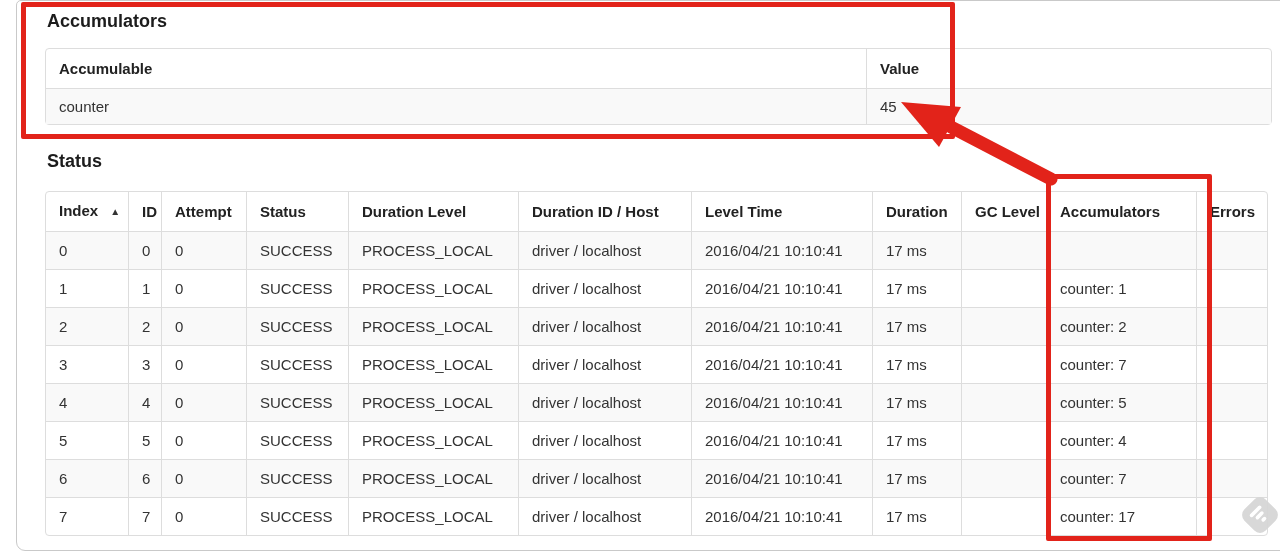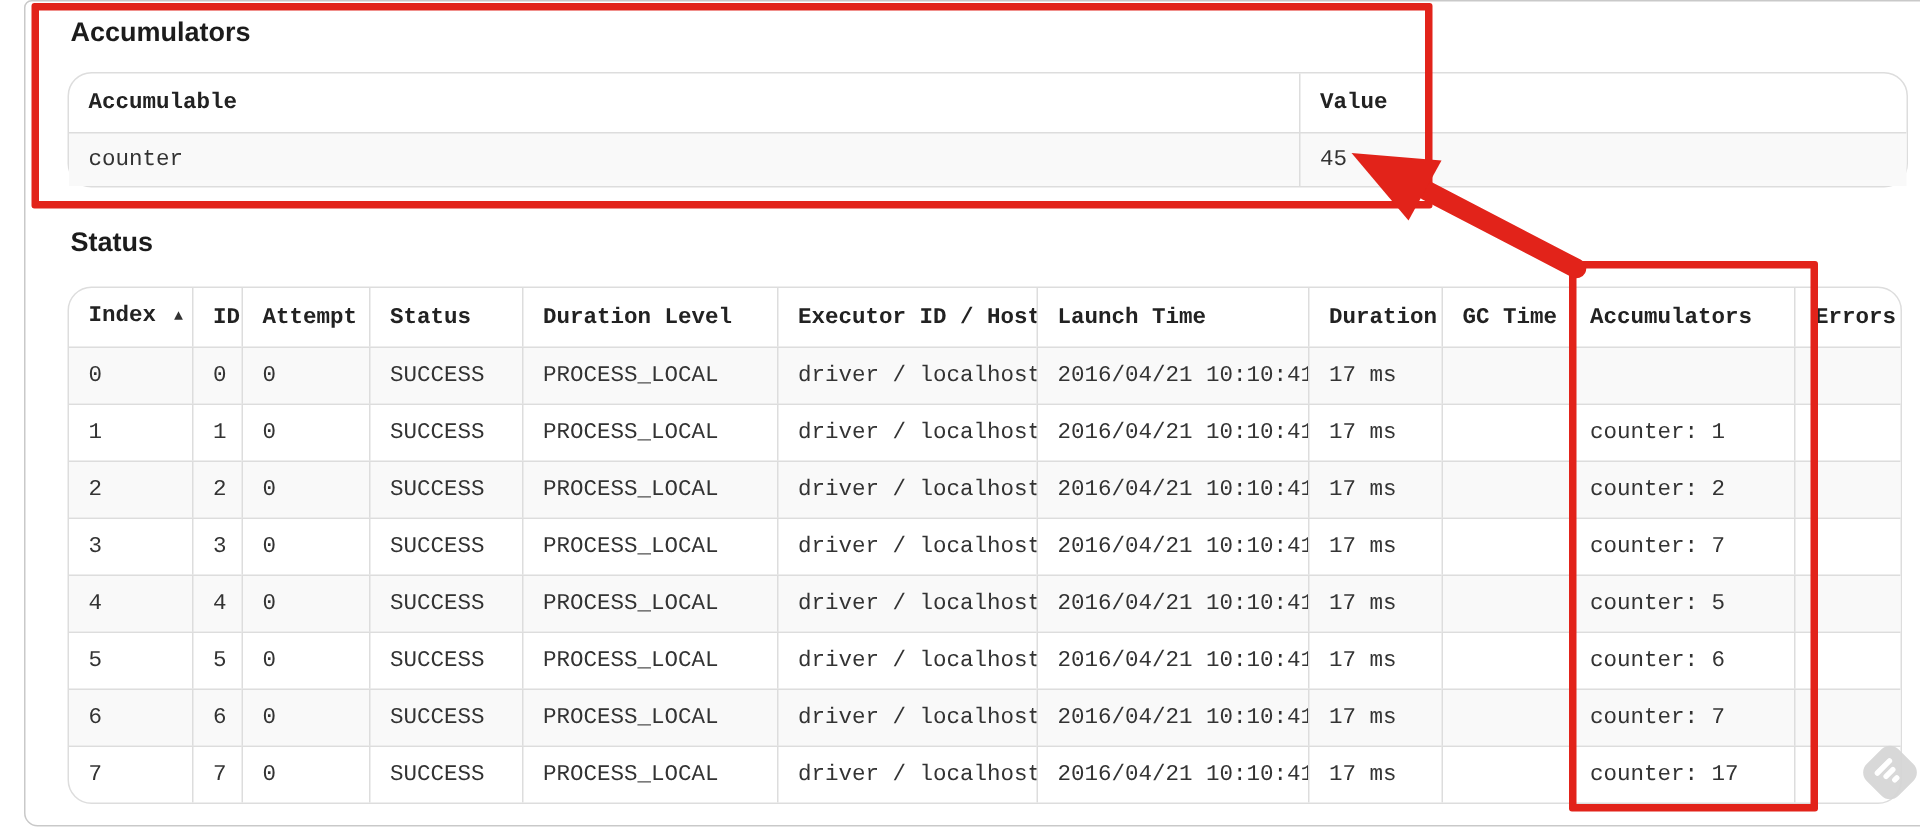--- a/index.html
+++ b/index.html
@@ -17,24 +17,24 @@
   }
   .section-heading {
     position:absolute; left:30px; margin:0;
     font-size:18px; font-weight:bold; color:#1c1c1c; line-height:24px;
   }
   #acc-heading   { top:8px; }
   #tasks-heading { top:148px; }
 
   table.data-table {
     position:absolute; left:28px;
-    border:1px solid #dddddd; border-radius:16px;
+    border:1px solid #dddddd; border-radius:4px;
     border-collapse:separate; border-spacing:0;
     table-layout:fixed; background:#ffffff;
-    font-size:15px; color:#333333;font-family:Liberation Mono, monospace;
+    font-size:15px; color:#333333;
   }
   #acc-table   { top:47px;  width:1225px; }
   #tasks-table { top:190px; width:1205px; }
 
   .data-table th, .data-table td {
     border-left:1px solid #dddddd; border-top:1px solid #dddddd;
     padding:8px 13px; text-align:left; vertical-align:middle;
     white-space:nowrap; overflow:hidden; line-height:21px;
   }
   .data-table th { font-weight:bold; color:#222222; }
@@ -105,24 +105,24 @@
       <col style="width:150px">
         <col style="width:71px">
     </colgroup>
     <thead>
         <tr>
           <th><span>Index</span><span class="sort">▲</span></th>
           <th><span>ID</span></th>
           <th><span>Attempt</span></th>
           <th><span>Status</span></th>
           <th><span>Duration Level</span></th>
-          <th><span>Executor ID / Host</span></th>
-          <th><span>Launch Time</span></th>
+          <th><span>Duration ID / Host</span></th>
+          <th><span>Level Time</span></th>
           <th><span>Duration</span></th>
-          <th><span>GC Time</span></th>
+          <th><span>GC Level</span></th>
           <th><span>Accumulators</span></th>
           <th><span>Errors</span></th>
         </tr>
       </thead>
     <tbody>
         <tr>
           <td>0</td>
           <td>0</td>
           <td>0</td>
           <td>SUCCESS</td>
@@ -189,21 +189,21 @@
         <tr>
           <td>5</td>
           <td>5</td>
           <td>0</td>
           <td>SUCCESS</td>
           <td>PROCESS_LOCAL</td>
           <td>driver / localhost</td>
           <td>2016/04/21 10:10:41</td>
           <td>17 ms</td>
           <td></td>
-          <td>counter: 6</td>
+          <td>counter: 4</td>
           <td></td>
         </tr>
         <tr>
           <td>6</td>
           <td>6</td>
           <td>0</td>
           <td>SUCCESS</td>
           <td>PROCESS_LOCAL</td>
           <td>driver / localhost</td>
           <td>2016/04/21 10:10:41</td>

